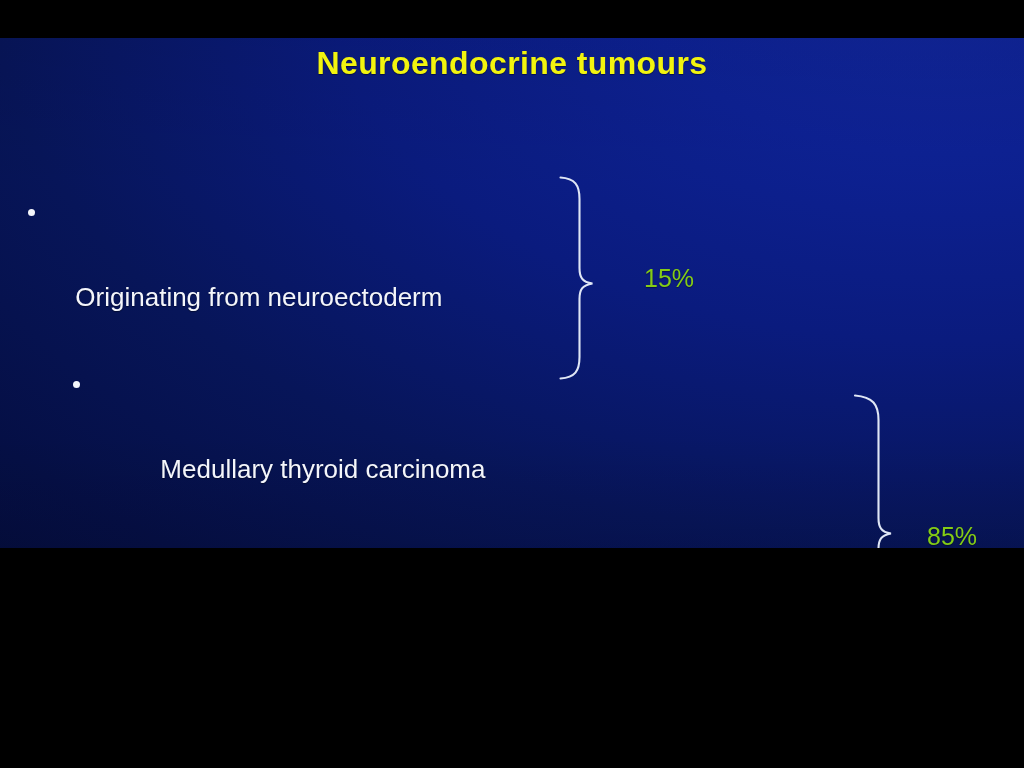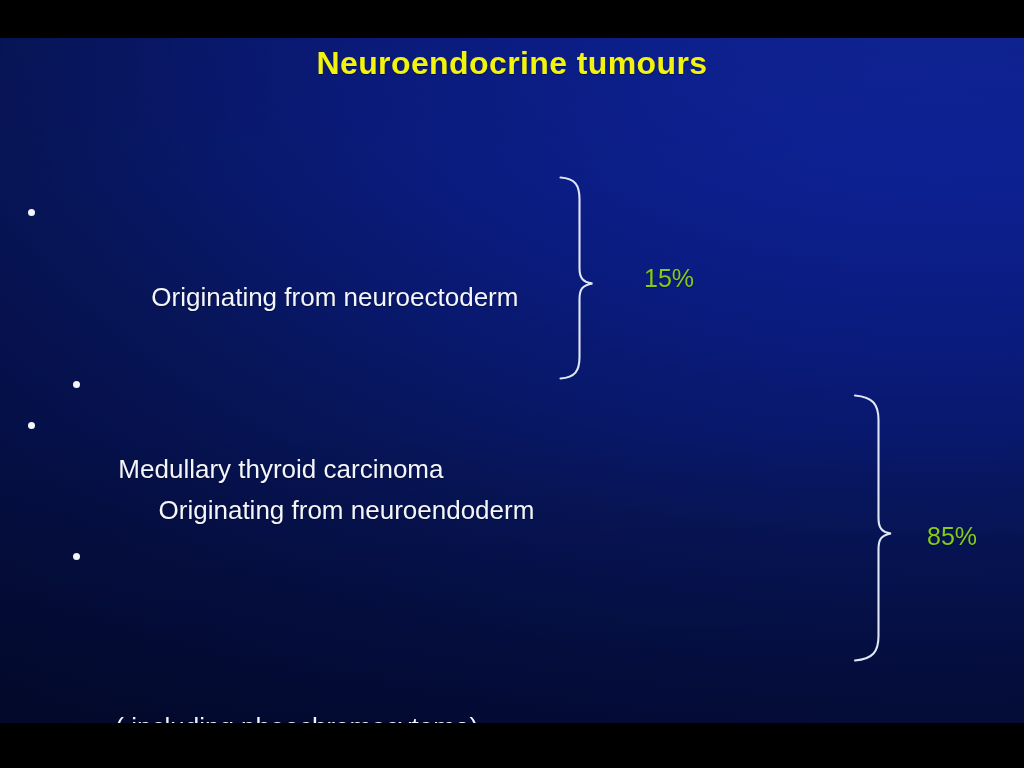--- a/index.html
+++ b/index.html
@@ -3,21 +3,21 @@
 <meta charset="utf-8">
 <style>
   html, body {
     margin: 0;
     padding: 0;
     background: #000000;
   }
   #slide-root {
     position: relative;
     width: 1024px;
-    height: 768px;
+    height: 548px;
     background: #000000;
     overflow: hidden;
     font-family: "Liberation Sans", sans-serif;
   }
   #letterbox-top {
     position: absolute;
     left: 0; top: 0;
     width: 1024px; height: 38px;
     background: #000000;
     z-index: 6;
@@ -74,22 +74,22 @@
   .bullet-block { position: absolute; z-index: 4; }
 
   .line {
     position: relative;
     color: #f4f6fb;
     font-size: 26px;
     line-height: 43px;
     white-space: pre;
     text-shadow: 0 1px 1px rgba(0,0,0,0.40);
   }
-  .line.lvl1 { padding-left: 108px; }
-  .line.lvl2 { padding-left: 75px; }
+  .line.lvl1 { padding-left: 32px; }
+  .line.lvl2 { padding-left: 117px; }
   .line.flush { padding-left: 72px; }
 
   .dot {
     position: absolute;
     width: 7px; height: 7px;
     border-radius: 50%;
     background: #f4f6fb;
     top: 19px;
   }
   .dot.d1 { left: 28px; }
@@ -149,24 +149,20 @@
              C 23.5 105, 26 110, 36.5 111.5
              C 26 113, 23.5 118, 23.5 127
              L 23.5 185
              C 23.5 199, 19 205.5, 4.5 206.5"></path>
   </svg>
 
   <div class="pct-label" style="left:644px; top:263px;">15%</div>
 
   <div class="bullet-block" style="left:0px; top:403px; width:830px;">
 
-    <div class="line lvl1">
-      <span class="dot d1"></span>
-      <span> Originating from neuroendoderm</span>
-    </div>
 
 
     <div class="line" style="padding-left:72px;">
       
     </div>
 
   </div>
 
   <svg class="brace-svg" style="left:850px; top:390px;" width="44" height="280" viewBox="0 0 44 280">
     <path class="brace-path" d="M 5 5.5

